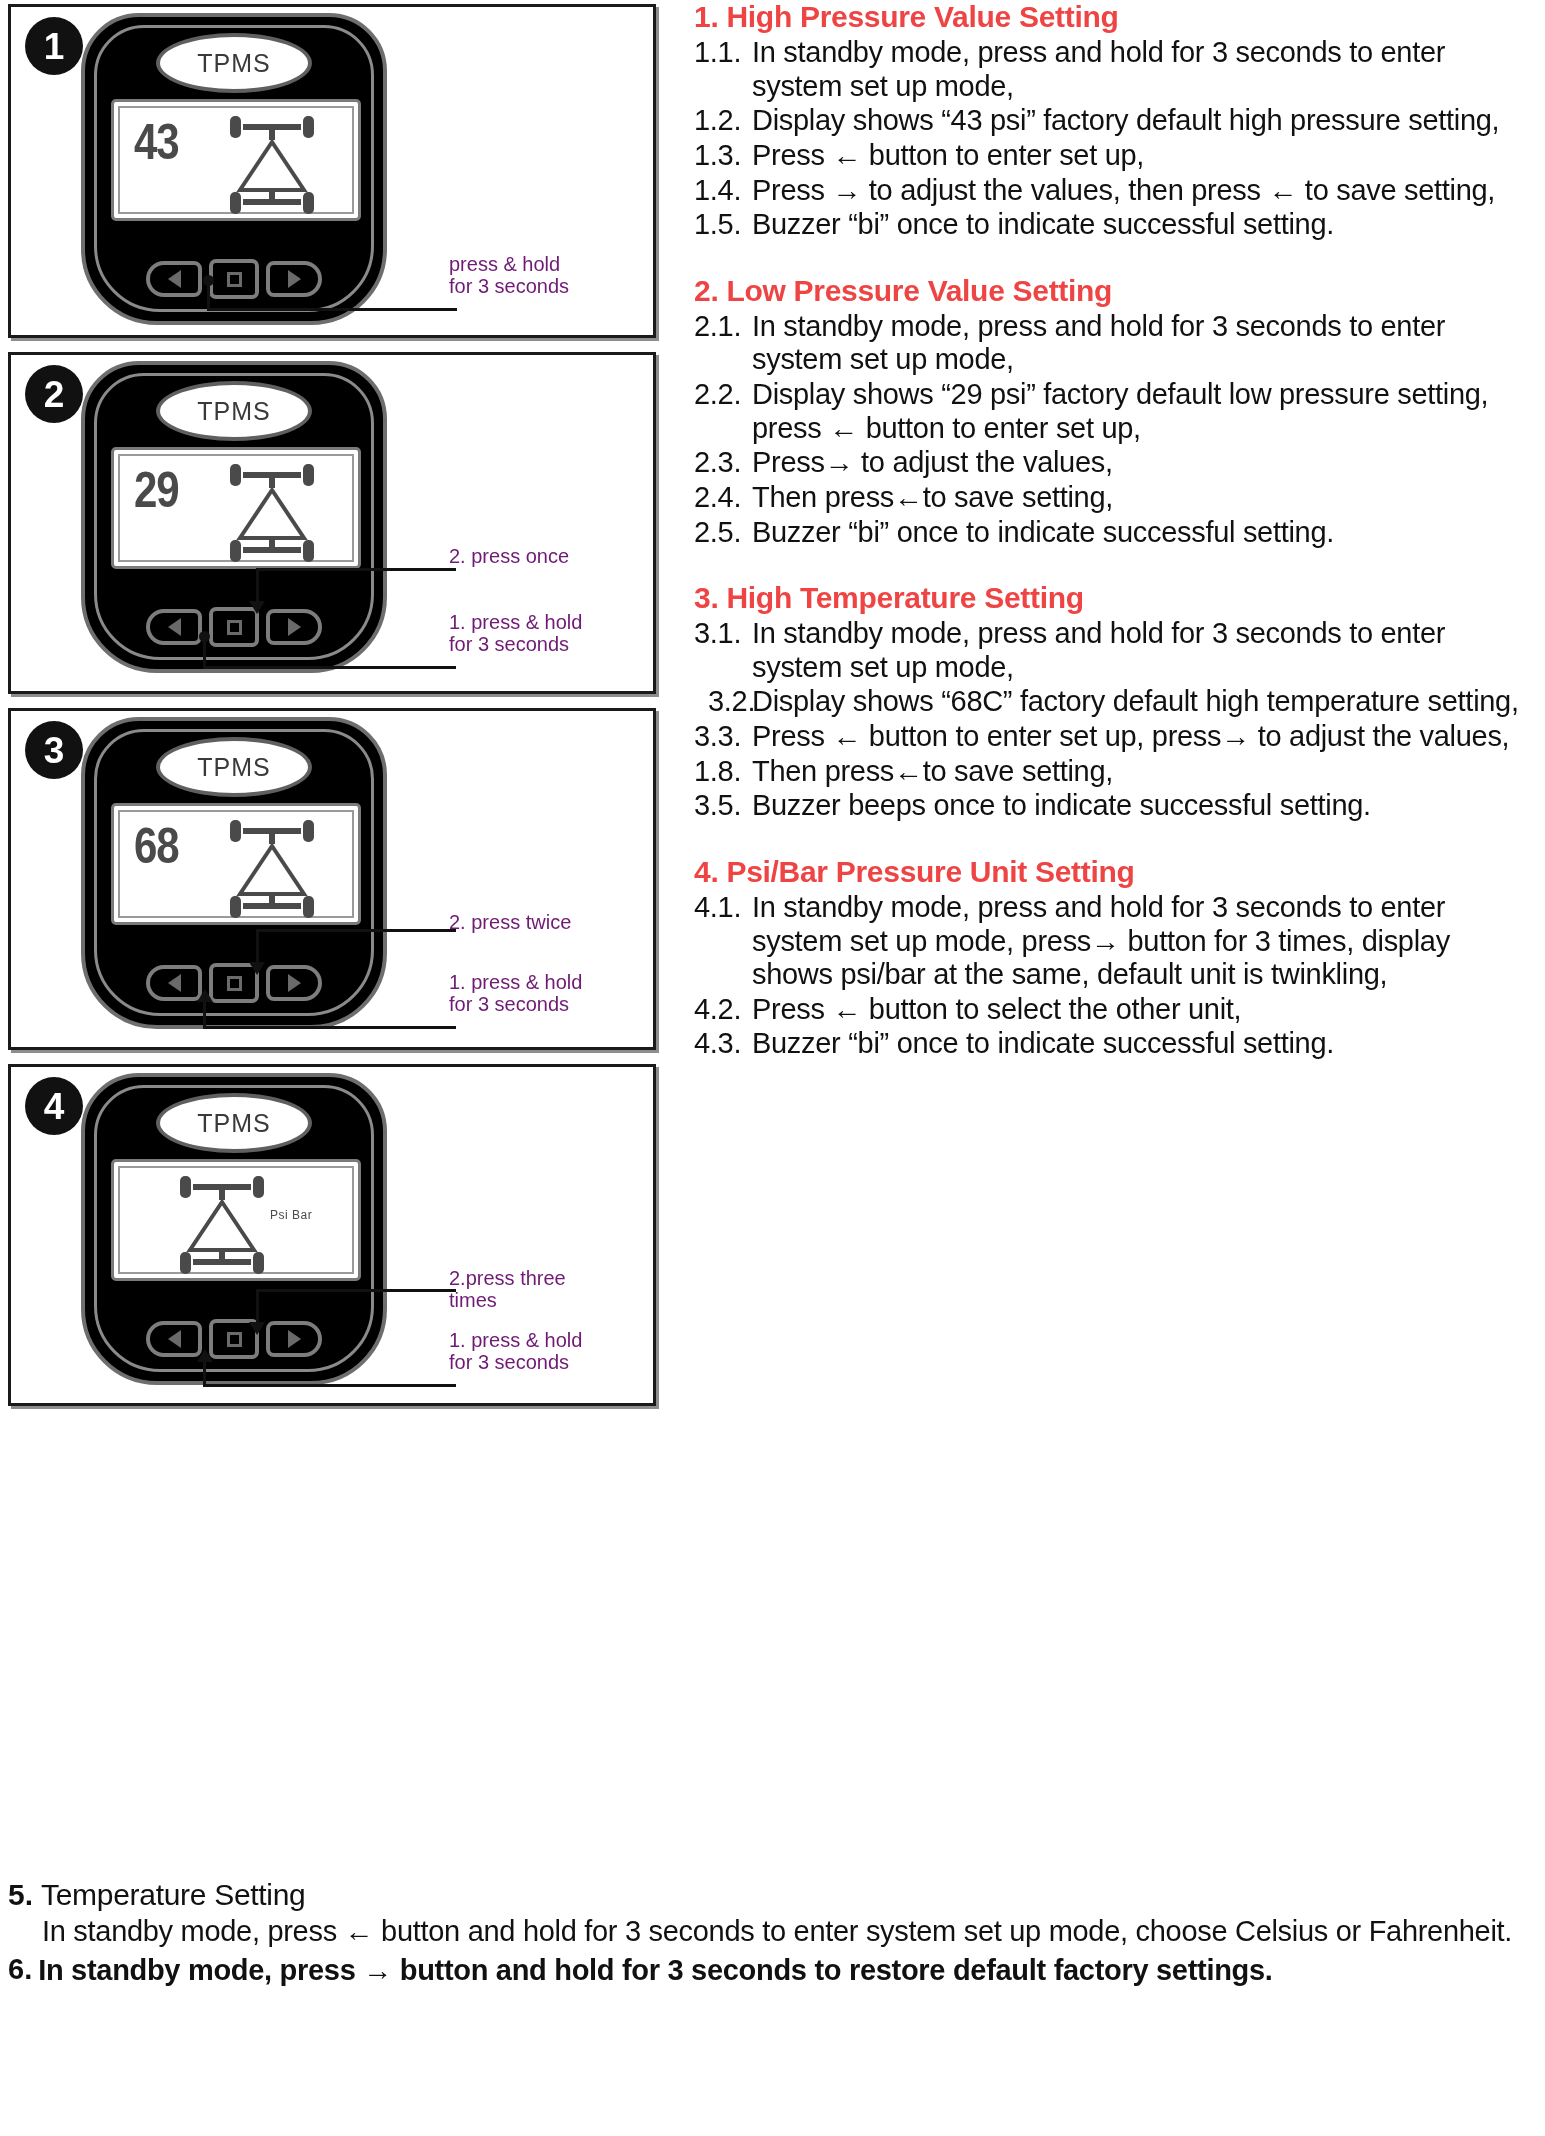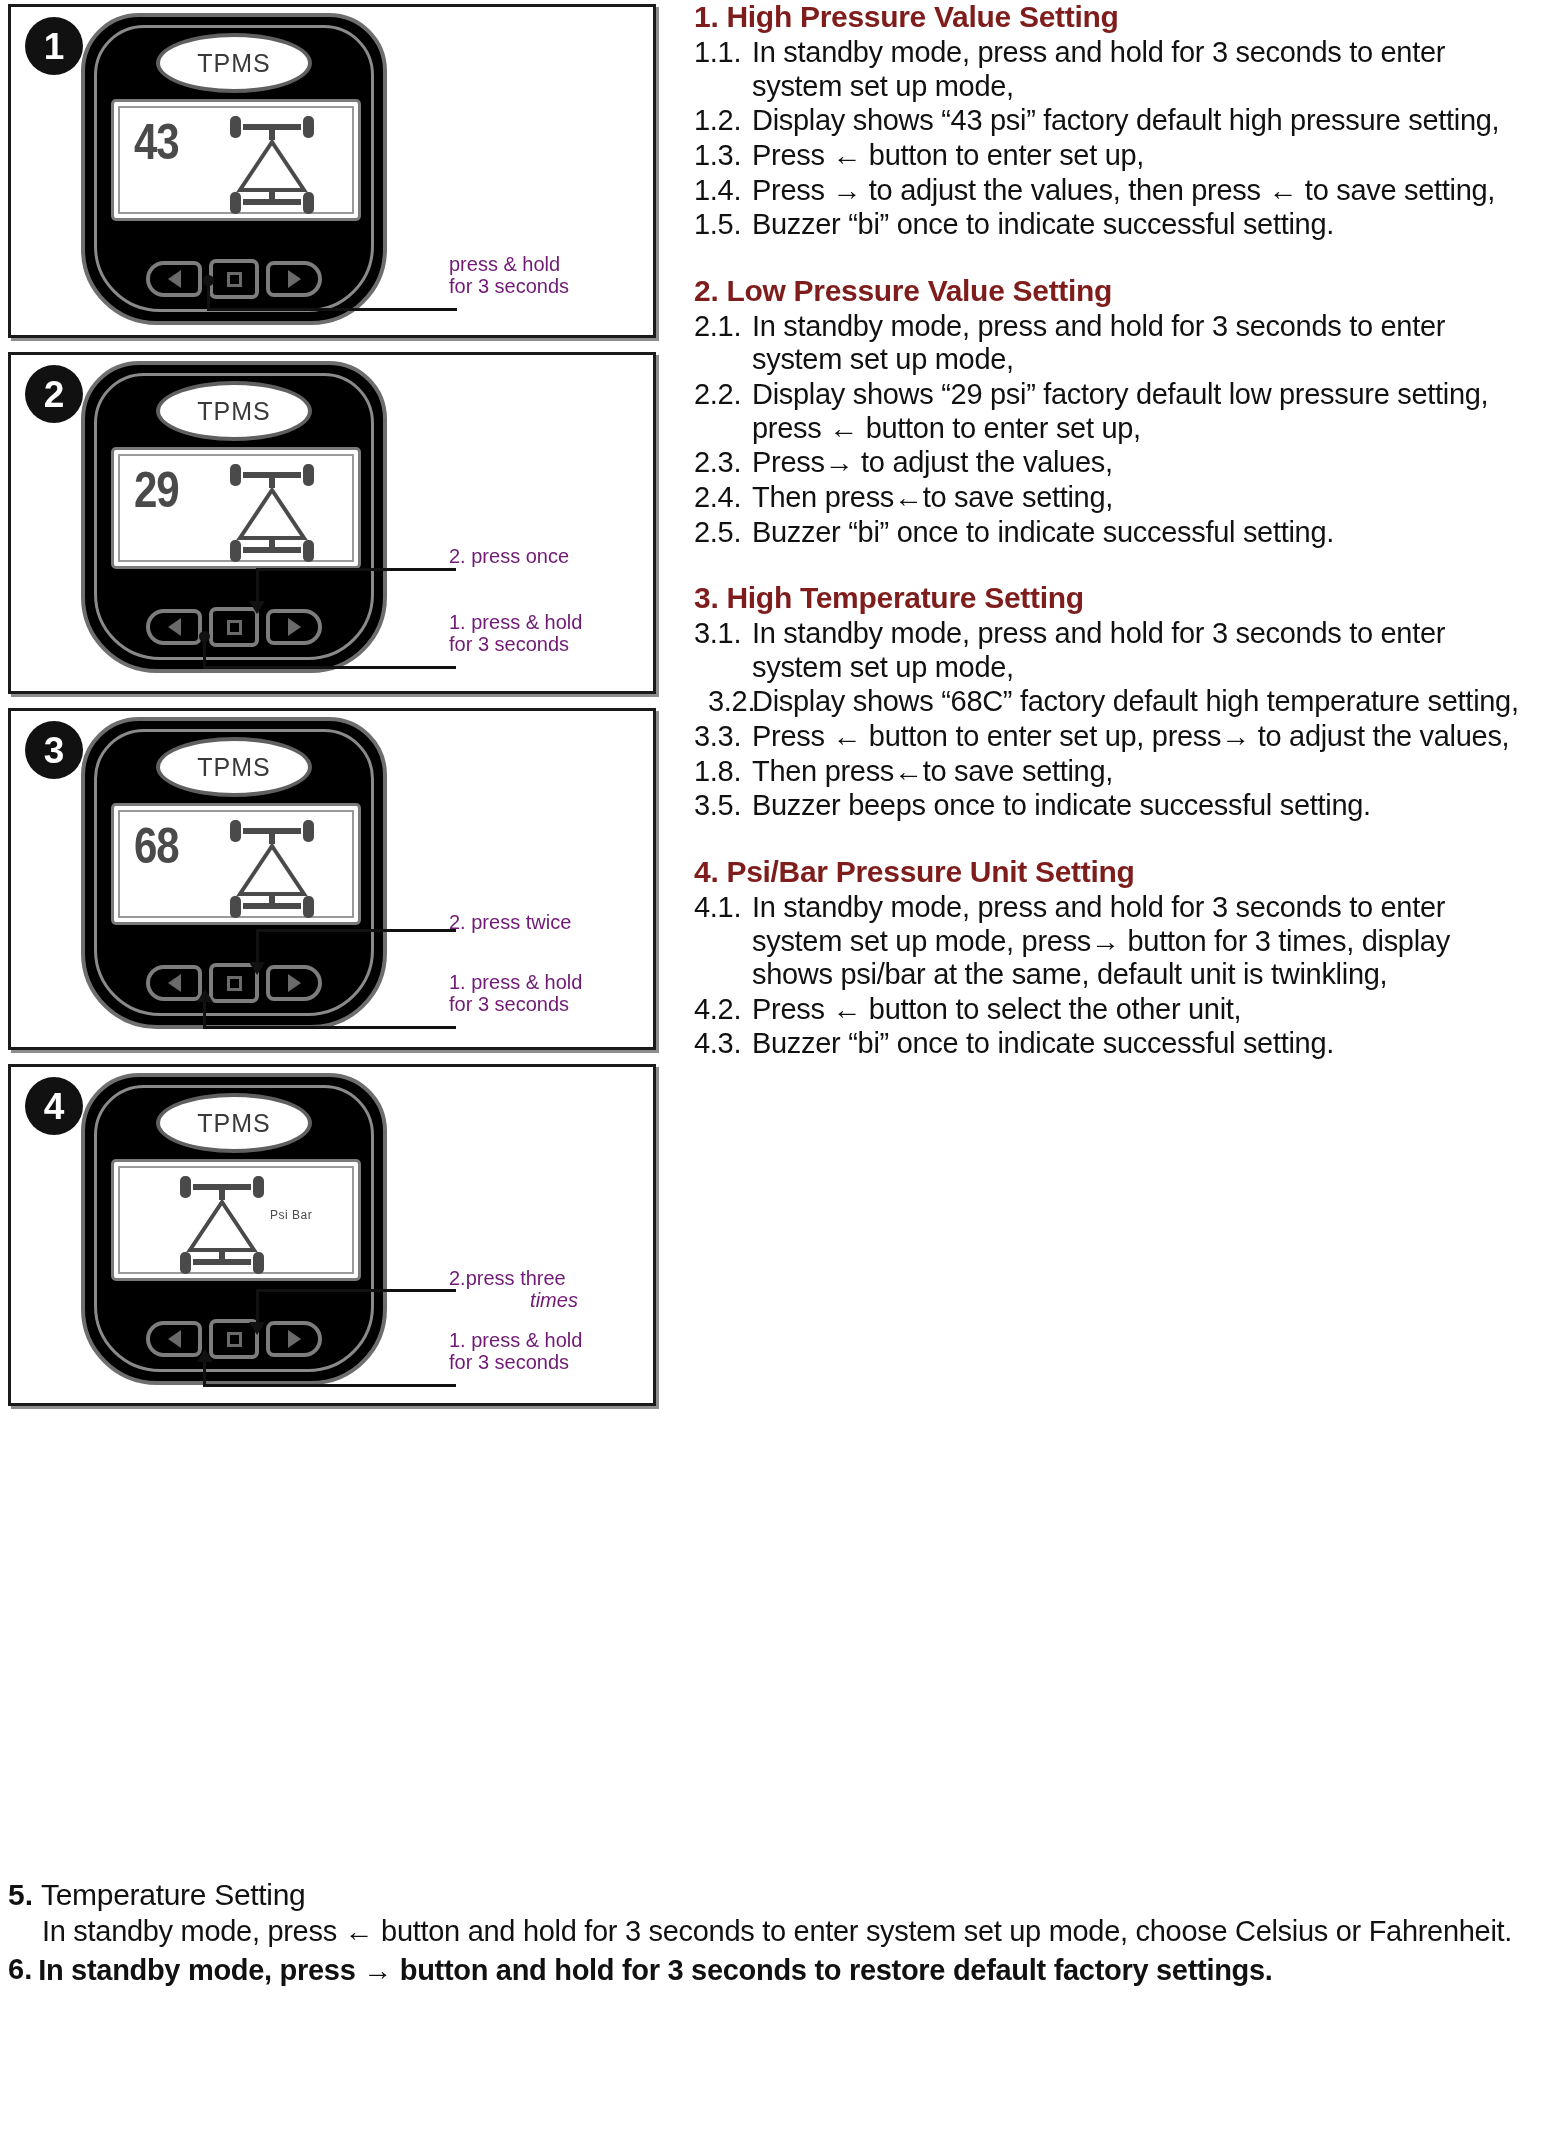--- a/index.html
+++ b/index.html
@@ -130,21 +130,21 @@
     border-bottom:13px solid #111;
   }
 
   
   .instructions{
     position:absolute;left:686px;top:0px;width:852px;
     font-family:"Liberation Sans", sans-serif;
   }
   .sec{margin-bottom:2px;}
   .sec-title{
-    font-size:30px;font-weight:bold;color:#7f1d1d;
+    font-size:30px;font-weight:bold;color:#ef4444;
     letter-spacing:-0.3px;
     margin:0 0 2px 8px;
     white-space:nowrap;
   }
   .step{
     display:flex;
     font-size:29px;line-height:1.16;color:#111;
     letter-spacing:-0.3px;
     margin-bottom:1px;
   }
@@ -372,21 +372,21 @@
       <div class="cl-line cl-h" style="left:245px;top:222px;width:200px;"></div>
       <div class="cl-line cl-v" style="left:245px;top:222px;height:36px;"></div>
       <div class="cl-arrow" style="left:238px;top:255px;"></div>
 
       <div class="cl-arrow-up" style="left:186px;top:282px;"></div>
       <div class="cl-line cl-v" style="left:192px;top:292px;height:28px;"></div>
       <div class="cl-line cl-h" style="left:192px;top:317px;width:253px;"></div>
 
       <div class="callout" style="left:438px;top:200px;width:210px;">
         <div>2.press  three</div>
-        <div style="text-align:center;font-style:italic;">times</div>
+        <div style="">times</div>
       </div>
       <div class="callout" style="left:438px;top:262px;width:205px;">
         <div>1. press &amp; hold</div>
         <div>for 3 seconds</div>
       </div>
     </div>
 
   </div>
 
   <div class="instructions">

